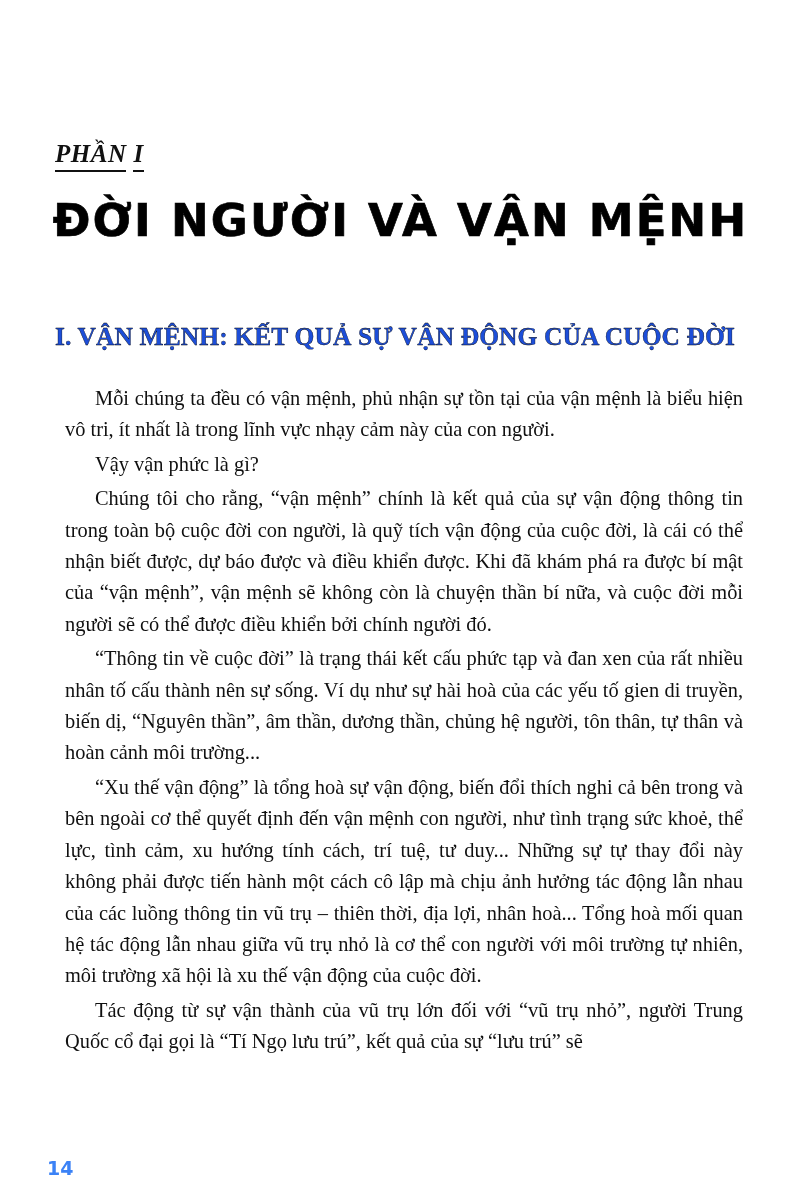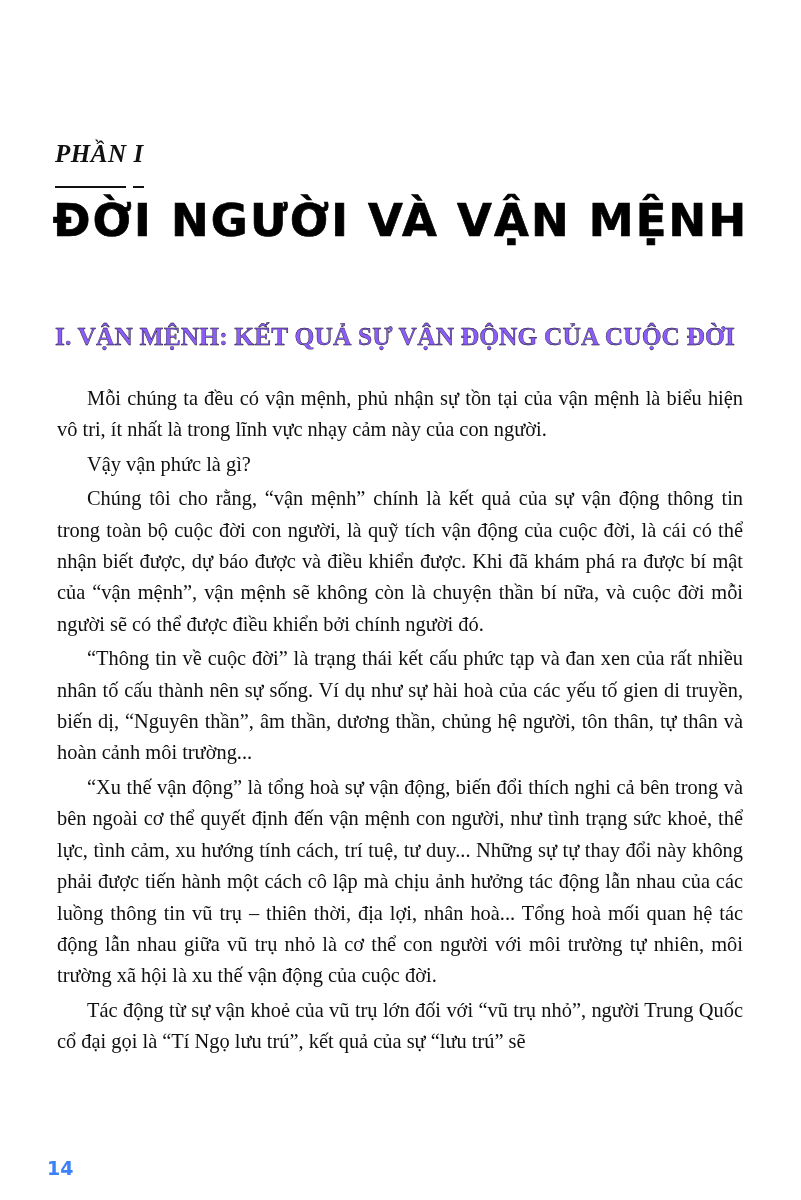--- a/index.html
+++ b/index.html
@@ -27,21 +27,21 @@
     font-weight: bold;
     font-size: 25px;
     letter-spacing: 0.5px;
     color: #111;
     white-space: nowrap;
   }
   .part-label .u1,
   .part-label .u2 {
     display: inline-block;
     border-bottom: 2.5px solid #111;
-    padding-bottom: 18px;
+    padding-bottom: 2px;
   }
   .part-label .gap {
     display: inline-block;
     width: 7px;
   }
 
   
   .part-title {
     position: absolute;
     left: 0;
@@ -60,40 +60,40 @@
   
   .section-heading {
     position: absolute;
     left: 55px;
     right: 45px;
     top: 322px;
     font-family: "Liberation Serif", "DejaVu Serif", serif;
     font-weight: bold;
     font-size: 25.5px;
     letter-spacing: 0.1px;
-    color: #8b5cf6;
+    color: #1d4ed8;
     white-space: nowrap;
     -webkit-text-stroke: 0.35px #000;
   }
 
   
   .body-text {
     position: absolute;
     left: 57px;
     top: 383px;
     width: 686px;
     font-family: "Liberation Serif", "DejaVu Serif", serif;
     font-size: 20.4px;
     line-height: 31.4px;
     text-align: justify;
     text-justify: inter-word;
     color: #101010;
   }
   .body-text p {
-    margin: 0 0 3px 0;
+    margin: 0 0 3px 8px;
     text-indent: 30px;
   }
   .body-text p:last-child {
     margin-bottom: 0;
   }
 
   
   .page-number {
     position: absolute;
     left: 47px;
@@ -116,18 +116,18 @@
   <div class="part-title">ĐỜI NGƯỜI VÀ VẬN MỆNH</div>
 
   <div class="section-heading">I. VẬN MỆNH: KẾT QUẢ SỰ VẬN ĐỘNG CỦA CUỘC ĐỜI</div>
 
   <div class="body-text">
     <p>Mỗi chúng ta đều có vận mệnh, phủ nhận sự tồn tại của vận mệnh là biểu hiện vô tri, ít nhất là trong lĩnh vực nhạy cảm này của con người.</p>
     <p>Vậy vận phức là gì?</p>
     <p>Chúng tôi cho rằng, “vận mệnh” chính là kết quả của sự vận động thông tin trong toàn bộ cuộc đời con người, là quỹ tích vận động của cuộc đời, là cái có thể nhận biết được, dự báo được và điều khiển được. Khi đã khám phá ra được bí mật của “vận mệnh”, vận mệnh sẽ không còn là chuyện thần bí nữa, và cuộc đời mỗi người sẽ có thể được điều khiển bởi chính người đó.</p>
     <p>“Thông tin về cuộc đời” là trạng thái kết cấu phức tạp và đan xen của rất nhiều nhân tố cấu thành nên sự sống. Ví dụ như sự hài hoà của các yếu tố gien di truyền, biến dị, “Nguyên thần”, âm thần, dương thần, chủng hệ người, tôn thân, tự thân và hoàn cảnh môi trường...</p>
     <p>“Xu thế vận động” là tổng hoà sự vận động, biến đổi thích nghi cả bên trong và bên ngoài cơ thể quyết định đến vận mệnh con người, như tình trạng sức khoẻ, thể lực, tình cảm, xu hướng tính cách, trí tuệ, tư duy... Những sự tự thay đổi này không phải được tiến hành một cách cô lập mà chịu ảnh hưởng tác động lẫn nhau của các luồng thông tin vũ trụ – thiên thời, địa lợi, nhân hoà... Tổng hoà mối quan hệ tác động lẫn nhau giữa vũ trụ nhỏ là cơ thể con người với môi trường tự nhiên, môi trường xã hội là xu thế vận động của cuộc đời.</p>
-    <p>Tác động từ sự vận khoẻ của vũ trụ lớn đối với “vũ trụ nhỏ”, người Trung Quốc cổ đại gọi là “Tí Ngọ lưu trú”, kết quả của sự “lưu trú” sẽ</p>
+    <p>Tác động từ sự vận thành của vũ trụ lớn đối với “vũ trụ nhỏ”, người Trung Quốc cổ đại gọi là “Tí Ngọ lưu trú”, kết quả của sự “lưu trú” sẽ</p>
   </div>
 
   <div class="page-number">14</div>
 
 </div>
 
 </body></html>

